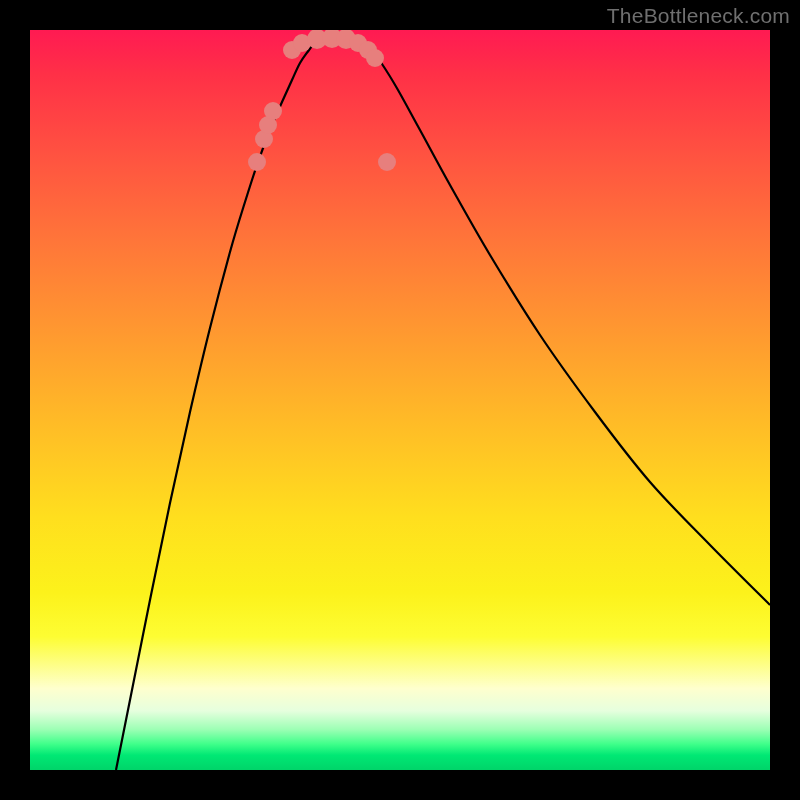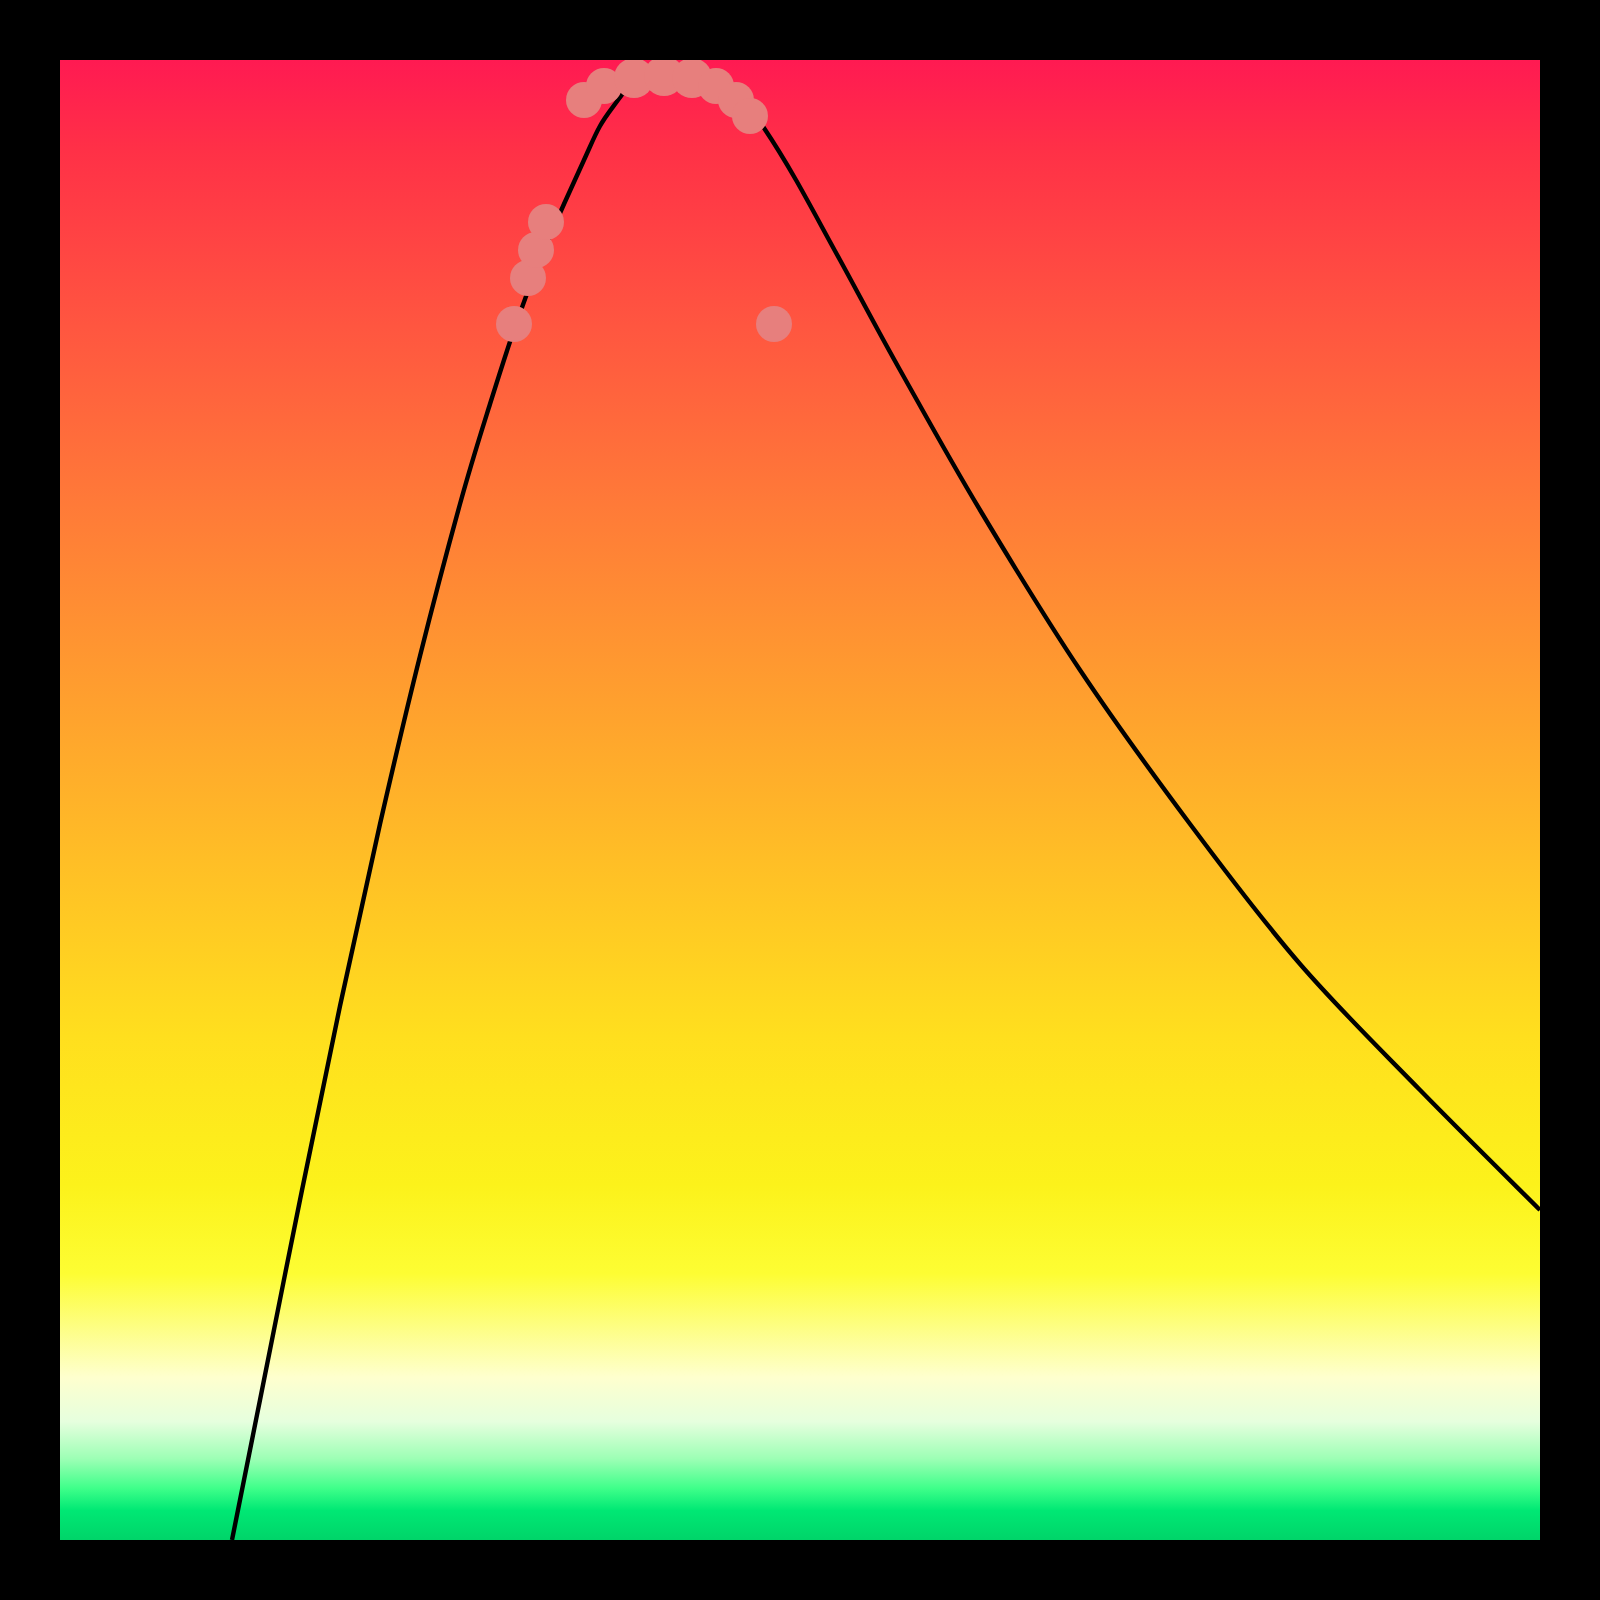--- a/index.html
+++ b/index.html
@@ -59,20 +59,21 @@
   }
   svg.curves {
     position: absolute;
     inset: 0;
   }
 </style>
 </head>
 <body>
 
 <div class="frame">
+  <div class="watermark">TheBottleneck.com</div>
 
   <div class="plot">
     <div class="gradient"></div>
 
     <svg class="curves" viewBox="0 0 740 740" preserveAspectRatio="none">
       <g>
         <path id="left-path" fill="none" stroke="#000" stroke-width="2.2" d="M86,740 C88.3,728.3 94.3,698.3 100,670 C105.7,641.7 113.3,602.8 120,570 C126.7,537.2 133.3,504.3 140,473 C146.7,441.7 153.3,411.2 160,382 C166.7,352.8 173.3,324.7 180,298 C186.7,271.3 194.2,243.0 200,222 C205.8,201.0 210.3,187.0 215,172 C219.7,157.0 223.8,144.0 228,132 C232.2,120.0 236.0,110.0 240,100 C244.0,90.0 248.3,80.3 252,72 C255.7,63.7 259.0,56.5 262,50 C265.0,43.5 267.2,38.0 270,33 C272.8,28.0 276.0,24.2 279,20 C282.0,15.8 286.5,10.0 288,8"></path>
       </g>
       <g>
         <path id="right-path" fill="none" stroke="#000" stroke-width="2.2" d="M330,8 C331.7,9.7 336.3,13.7 340,18 C343.7,22.3 347.3,27.0 352,34 C356.7,41.0 361.7,49.0 368,60 C374.3,71.0 381.3,84.2 390,100 C398.7,115.8 408.3,134.2 420,155 C431.7,175.8 445.0,200.0 460,225 C475.0,250.0 492.5,278.8 510,305 C527.5,331.2 546.7,357.5 565,382 C583.3,406.5 600.8,429.8 620,452 C639.2,474.2 660.0,494.5 680,515 C700.0,535.5 730.0,565.0 740,575"></path>

